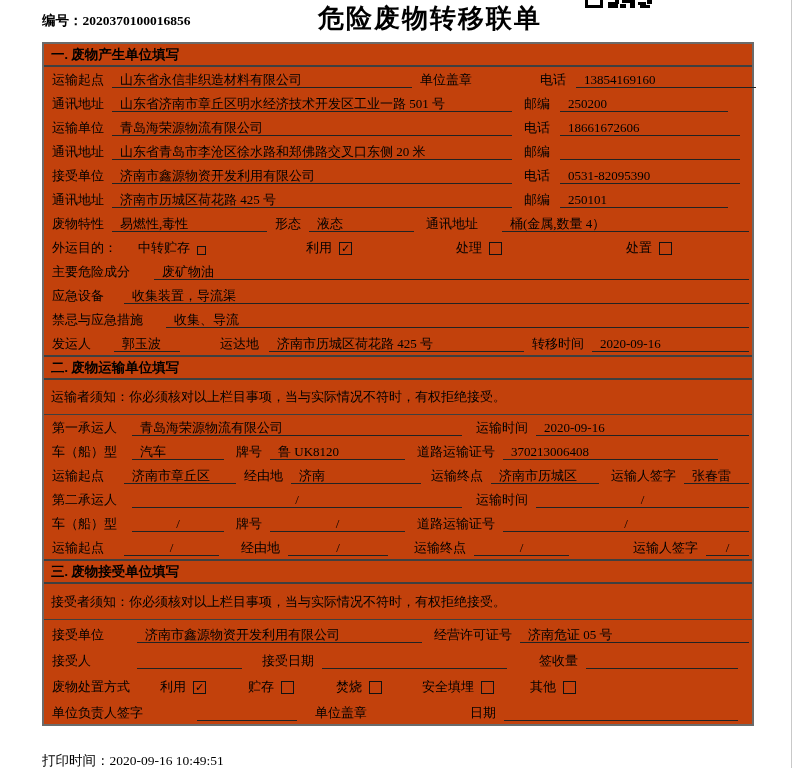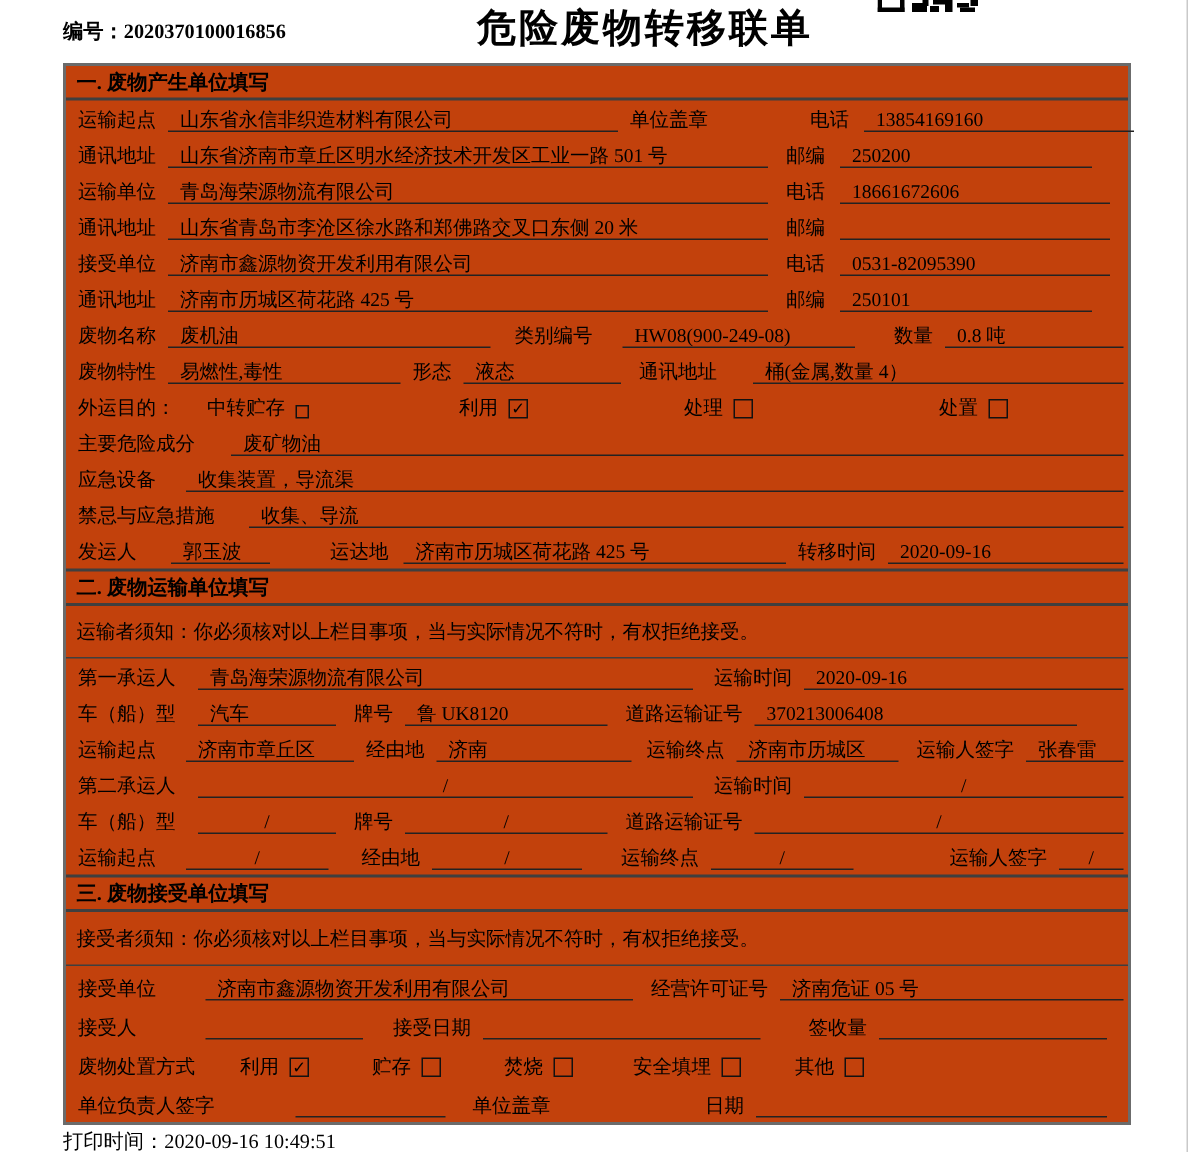--- a/index.html
+++ b/index.html
@@ -113,28 +113,20 @@
     <span class="val" style="width:180px;margin-right:12px">0531-82095390</span>
   </div>
 
   <div class="row">
     <span class="lbl" style="width:60px">通讯地址</span>
     <span class="val fill" style="margin-right:10px">济南市历城区荷花路 425 号</span>
     <span class="lbl" style="width:36px">邮编</span>
     <span class="val" style="width:168px;margin-right:24px">250101</span>
   </div>
 
-  <div class="row">
-    <span class="lbl" style="width:60px">废物名称</span>
-    <span class="val" style="width:215px">废机油</span>
-    <span class="lbl" style="width:52px;margin-left:14px">类别编号</span>
-    <span class="val" style="width:155px;margin-left:20px">HW08(900-249-08)</span>
-    <span class="lbl" style="width:26px;margin-left:24px">数量</span>
-    <span class="val fill" style="margin-left:8px;margin-right:3px">0.8 吨</span>
-  </div>
 
   <div class="row">
     <span class="lbl" style="width:60px">废物特性</span>
     <span class="val" style="width:155px">易燃性,毒性</span>
     <span class="lbl" style="width:26px;margin-left:6px">形态</span>
     <span class="val" style="width:105px;margin-left:8px">液态</span>
     <span class="lbl" style="width:52px;margin-left:10px">通讯地址</span>
     <span class="val fill" style="margin-left:24px;margin-right:3px">桶(金属,数量 4）</span>
   </div>
 

